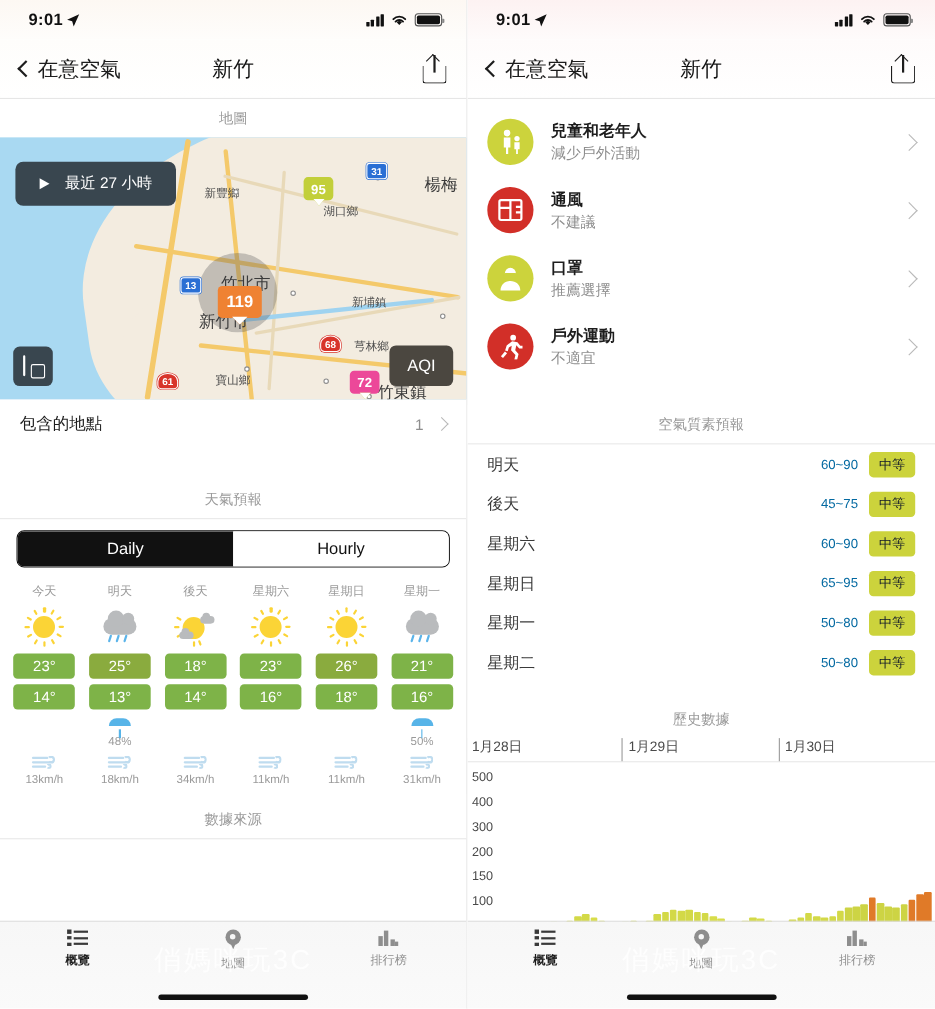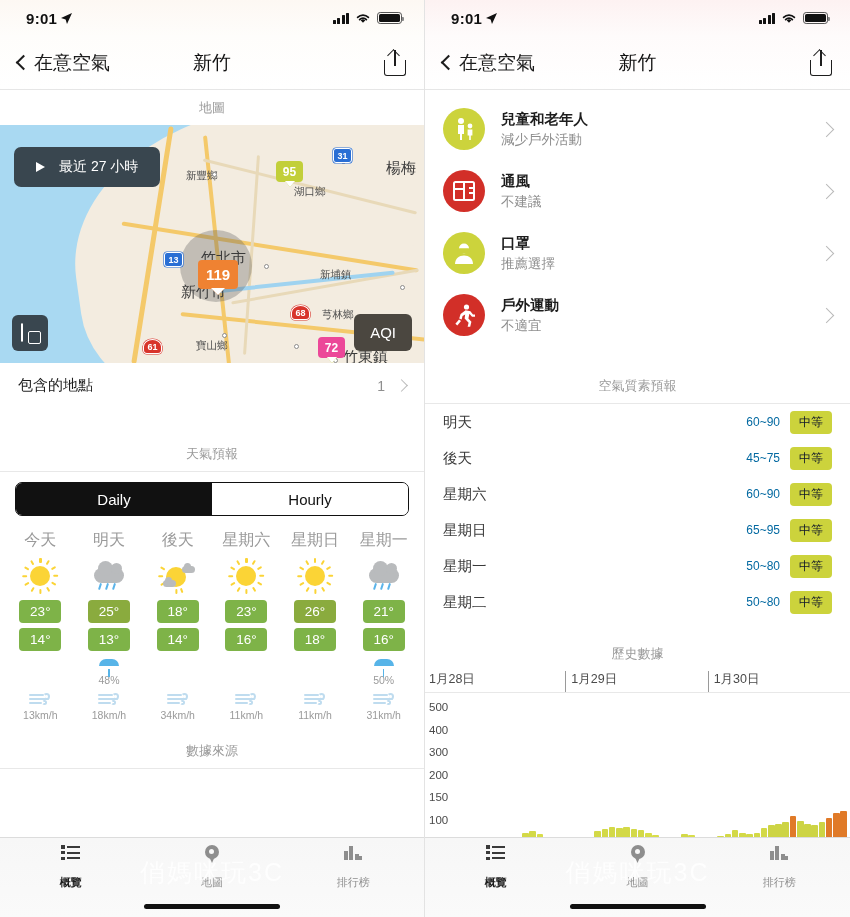--- a/index.html
+++ b/index.html
@@ -93,32 +93,32 @@
   
   .seg-wrap { padding:10px 15px 0; }
   .seg { display:flex; border:1.4px solid #111; border-radius:7px; overflow:hidden; height:34px; }
   .seg div { flex:1; display:flex;align-items:center;justify-content:center; font-size:15px; cursor:pointer;}
   .seg .on { background:#111; color:#fff; }
   .seg .off { background:#fff; color:#111; }
 
   
   .wx { display:flex; padding:14px 6px 4px; }
   .wxcol { flex:1; display:flex; flex-direction:column; align-items:center; }
-  .wx-day { font-size:16px; color:#9a9a9a; margin-bottom:7px; }
+  .wx-day { font-size:11px; color:#9a9a9a; margin-bottom:7px; }
   .wx-icon { height:36px; width:52px; position:relative; margin-bottom:6px; }
   .sun { position:absolute; width:20px;height:20px;border-radius:50%;background:#fbd436; left:16px; top:8px;}
   .ray { position:absolute; background:#fbd436; border-radius:1px; width:2.4px; height:5px; left:25px; top:0px;
          transform-origin: 1.2px 18px; }
   .cloud { position:absolute; width:30px;height:15px;background:#b9bbbd;border-radius:9px; left:11px; top:10px;}
   .cloud::before{content:'';position:absolute;width:15px;height:15px;background:#b9bbbd;border-radius:50%;left:4px;top:-7px;}
   .cloud::after{content:'';position:absolute;width:11px;height:11px;background:#b9bbbd;border-radius:50%;left:17px;top:-5px;}
   .rain { position:absolute; width:2.3px;height:7px;background:#5bb4ea;border-radius:1px; top:25px; transform:rotate(18deg);}
   .sm-cloud { position:absolute; width:13px;height:7px;background:#b9bbbd;border-radius:5px;}
   .sm-cloud::before{content:'';position:absolute;width:7px;height:7px;background:#b9bbbd;border-radius:50%;left:2px;top:-3px;}
-  .tpill { font-size:13.5px; color:#fff; border-radius:4px; padding:4px 0; width:42px; text-align:center; margin-bottom:5px; }
+  .tpill { font-size:13.5px; color:#fff; border-radius:4px; padding:4px 0; width:56px; text-align:center; margin-bottom:5px; }
   .umb-wrap { height:30px; display:flex; flex-direction:column; align-items:center; justify-content:flex-start; }
   .umb { width:20px;height:10px;background:#57b4e8;border-radius:10px 10px 0 0; position:relative; margin-top:3px;}
   .umb::after{content:'';position:absolute;left:9px;top:10px;width:1.8px;height:8px;background:#57b4e8;}
   .umb-pct { font-size:10.5px; color:#9a9a9a; margin-top:8px;}
   .wind-wrap { height:38px; display:flex; flex-direction:column; align-items:center; justify-content:flex-end; padding-bottom:3px;}
   .wind-ic { width:22px;height:14px; position:relative; margin-bottom:3px;}
   .wind-ic i { position:absolute; height:2px; background:#bfdcef; border-radius:1px; display:block;}
   .wind-ic i:nth-child(1){width:15px;top:2px;left:0;}
   .wind-ic i:nth-child(2){width:20px;top:6px;left:0;}
   .wind-ic i:nth-child(3){width:13px;top:10px;left:0;}
@@ -148,21 +148,21 @@
   .chart-hd div:first-child { border-left:none; padding-left:4px;}
   .plot { position:relative; height:172px; }
   .yl { position:absolute; left:4px; font-size:11.5px; color:#4a4a4a; }
   .bars-area { position:absolute; left:3px; right:3px; bottom:4px; height:168px; display:flex; align-items:flex-end; gap:0.7px;}
   .bar { flex:1; border-radius:1px 1px 0 0; }
 
   
   .tabbar { position:absolute; left:0; right:0; bottom:0; height:80px;
             background:linear-gradient(180deg,#f7f7f7 0%, #fafafa 100%); border-top:1px solid #dcdcdc;}
   .tabs { display:flex; height:52px; padding-top:7px; }
-  .tab { flex:1; display:flex; flex-direction:column; align-items:center; gap:5px; cursor:pointer;justify-content:space-between;}
+  .tab { flex:1; display:flex; flex-direction:column; align-items:center; gap:5px; cursor:pointer;}
   .tab .tl { font-size:11px; }
   .tab.active .tl { color:#1d1d1d; font-weight:bold; }
   .tab .tl { color:#8e8e8e; }
   .ic-list { width:19px;height:15px; position:relative;}
   .ic-list i { position:absolute; background:#3a3a3a; display:block; }
   .ic-list i.d { width:3.5px;height:3.5px; left:0; }
   .ic-list i.l { height:2px; left:6px; }
   .ic-pin { width:14px;height:18px; position:relative;}
   .ic-pin::before{content:'';position:absolute;width:14px;height:14px;border-radius:50%;background:#8e8e8e;}
   .ic-pin::after{content:'';position:absolute;top:9px;left:3px;width:8px;height:9px;background:#8e8e8e;

